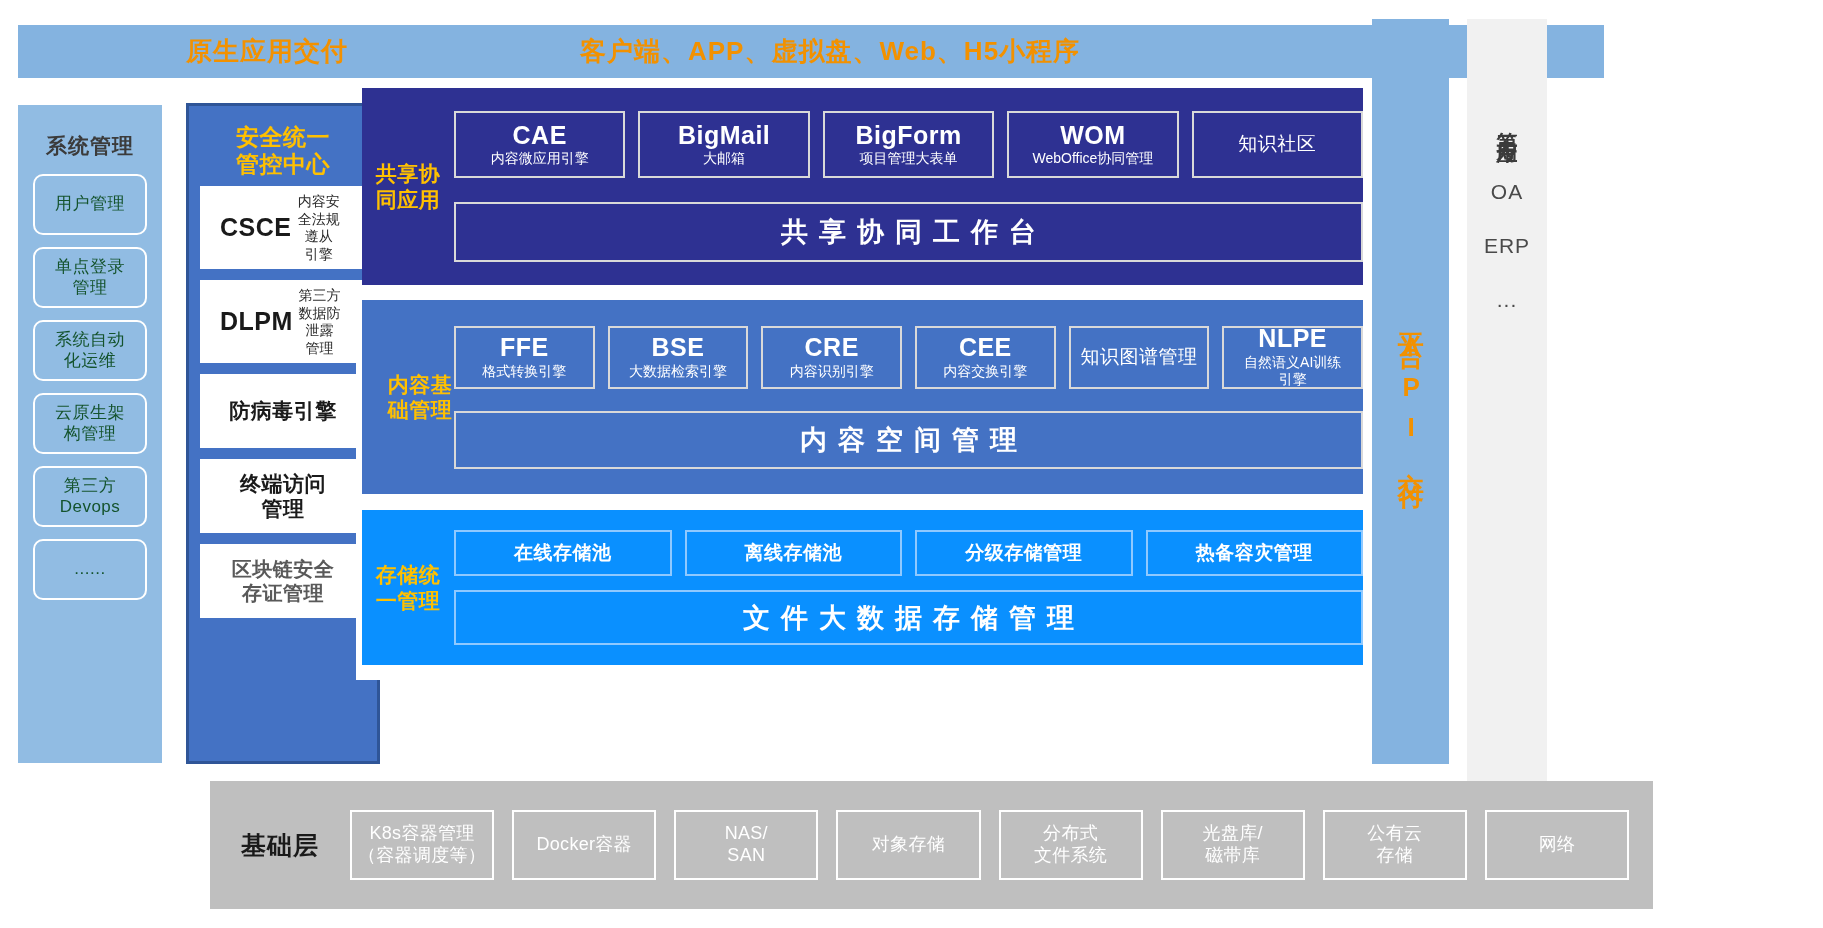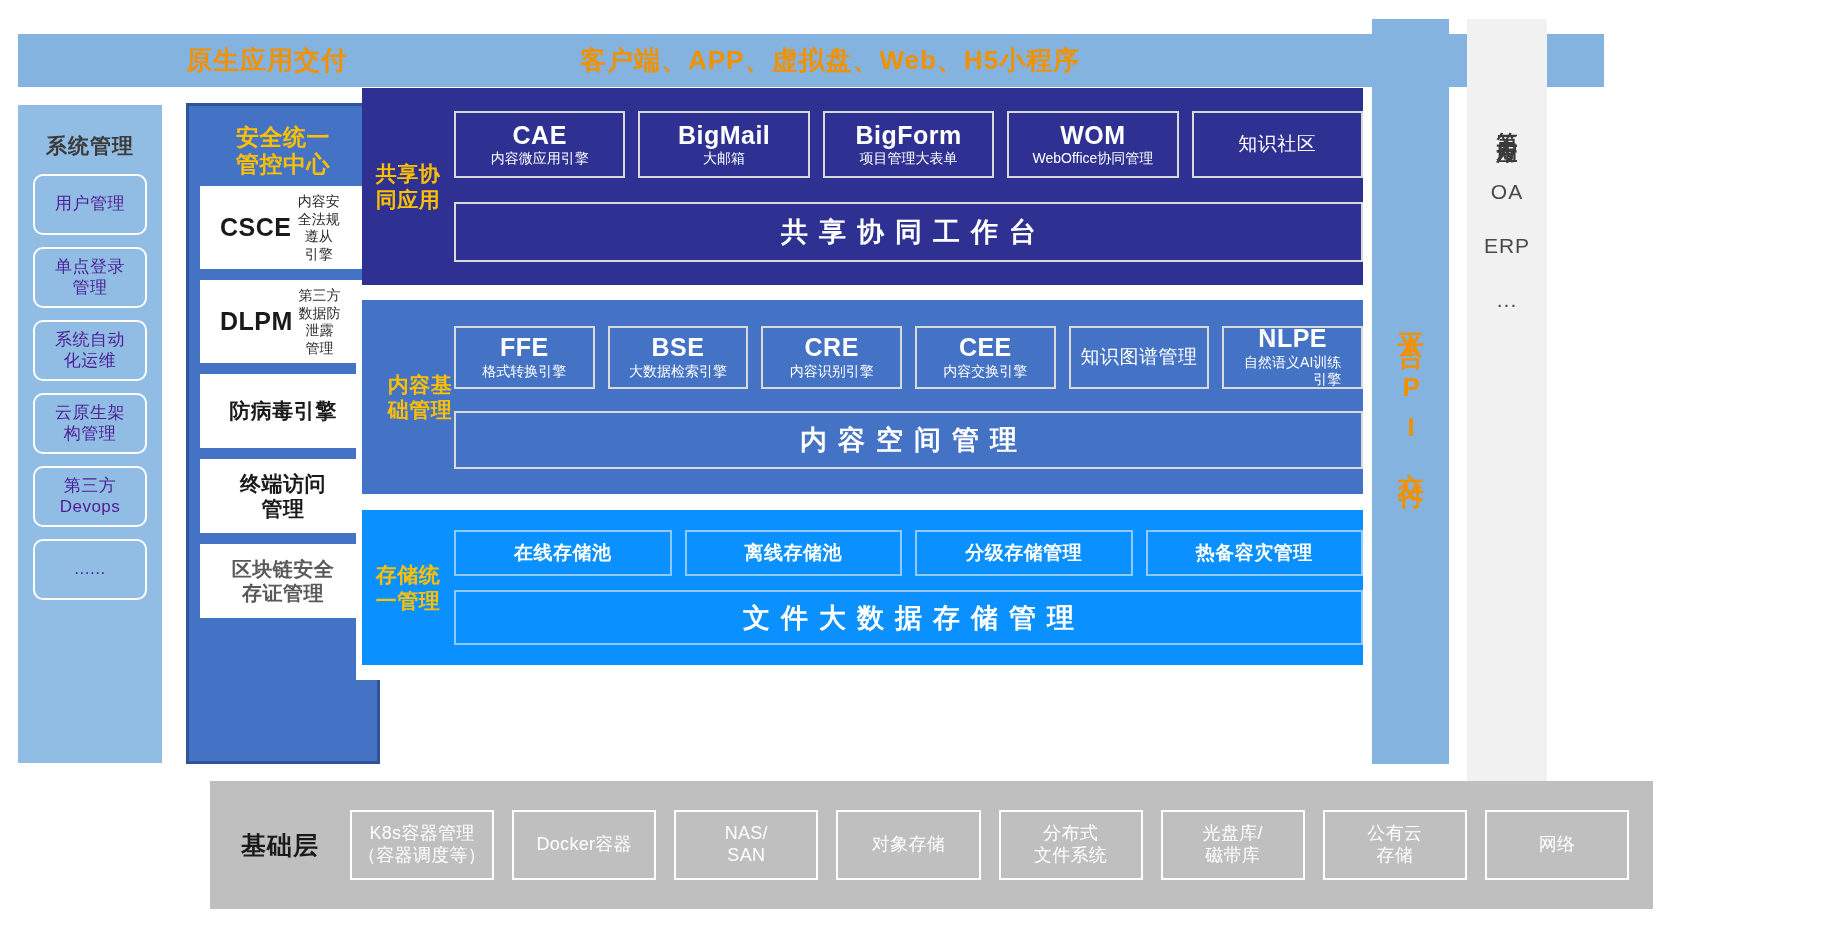--- a/index.html
+++ b/index.html
@@ -6,21 +6,21 @@
   html, body {
     width: 1823px; height: 928px;
     background: #ffffff;
     font-family: "Liberation Sans", "DejaVu Sans", sans-serif;
     overflow: hidden;
   }
   #root { position: relative; width: 1823px; height: 928px; }
 
   
   .top-banner {
-    position: absolute; left: 18px; top: 34px;
+    position: absolute; left: 18px; top: 25px;
     width: 1586px; height: 53px;
     background: #84B3E0;
     display: flex; align-items: center;
   }
   .top-banner .bt1 {
     position: absolute; left: 168px;
     font-size: 26px; font-weight: bold; color: #F29100;
     letter-spacing: 1px;
   }
   .top-banner .bt2 {
@@ -40,21 +40,21 @@
     margin-top: 27px; margin-bottom: 14px;
     font-size: 21px; font-weight: bold; color: #3B3B3B;
     letter-spacing: 1px;
   }
   .sysmgmt-item {
     width: 114px; min-height: 61px;
     margin-bottom: 12px;
     border: 2px solid #FFFFFF; border-radius: 10px;
     display: flex; align-items: center; justify-content: center;
     text-align: center;
-    color: #4c1d95; font-size: 17px; line-height: 1.2;
+    color: #14532d; font-size: 17px; line-height: 1.2;
     letter-spacing: 0.5px;
   }
 
   
   .seccol {
     position: absolute; left: 186px; top: 103px;
     width: 194px; height: 661px;
     background: #4472C4;
     border: 3px solid #2F5597;
     display: flex; flex-direction: column; align-items: center;
@@ -100,21 +100,21 @@
   }
   .band-body { flex: 1 1 auto; display: flex; flex-direction: column; }
   .band-row {
     display: flex; align-items: stretch; justify-content: space-between;
     gap: 13px;
   }
   .card {
     flex: 1 1 0; border: 2px solid #D9D9D9;
     display: flex; flex-direction: column;
     align-items: center; justify-content: center;
-    text-align: right; color: #FFFFFF;
+    text-align: center; color: #FFFFFF;
     padding: 5px 3px;
   }
   .card .abbr {
     font-size: 25px; font-weight: bold; line-height: 1.1; letter-spacing: 0.5px;
   }
   .card .desc { font-size: 14px; line-height: 1.25; margin-top: 1px; }
   .card .cn { font-size: 19px; line-height: 1.2; letter-spacing: 0.5px; }
   .wide-bar {
     border: 2px solid #D9D9D9;
     display: flex; align-items: center; justify-content: center;

